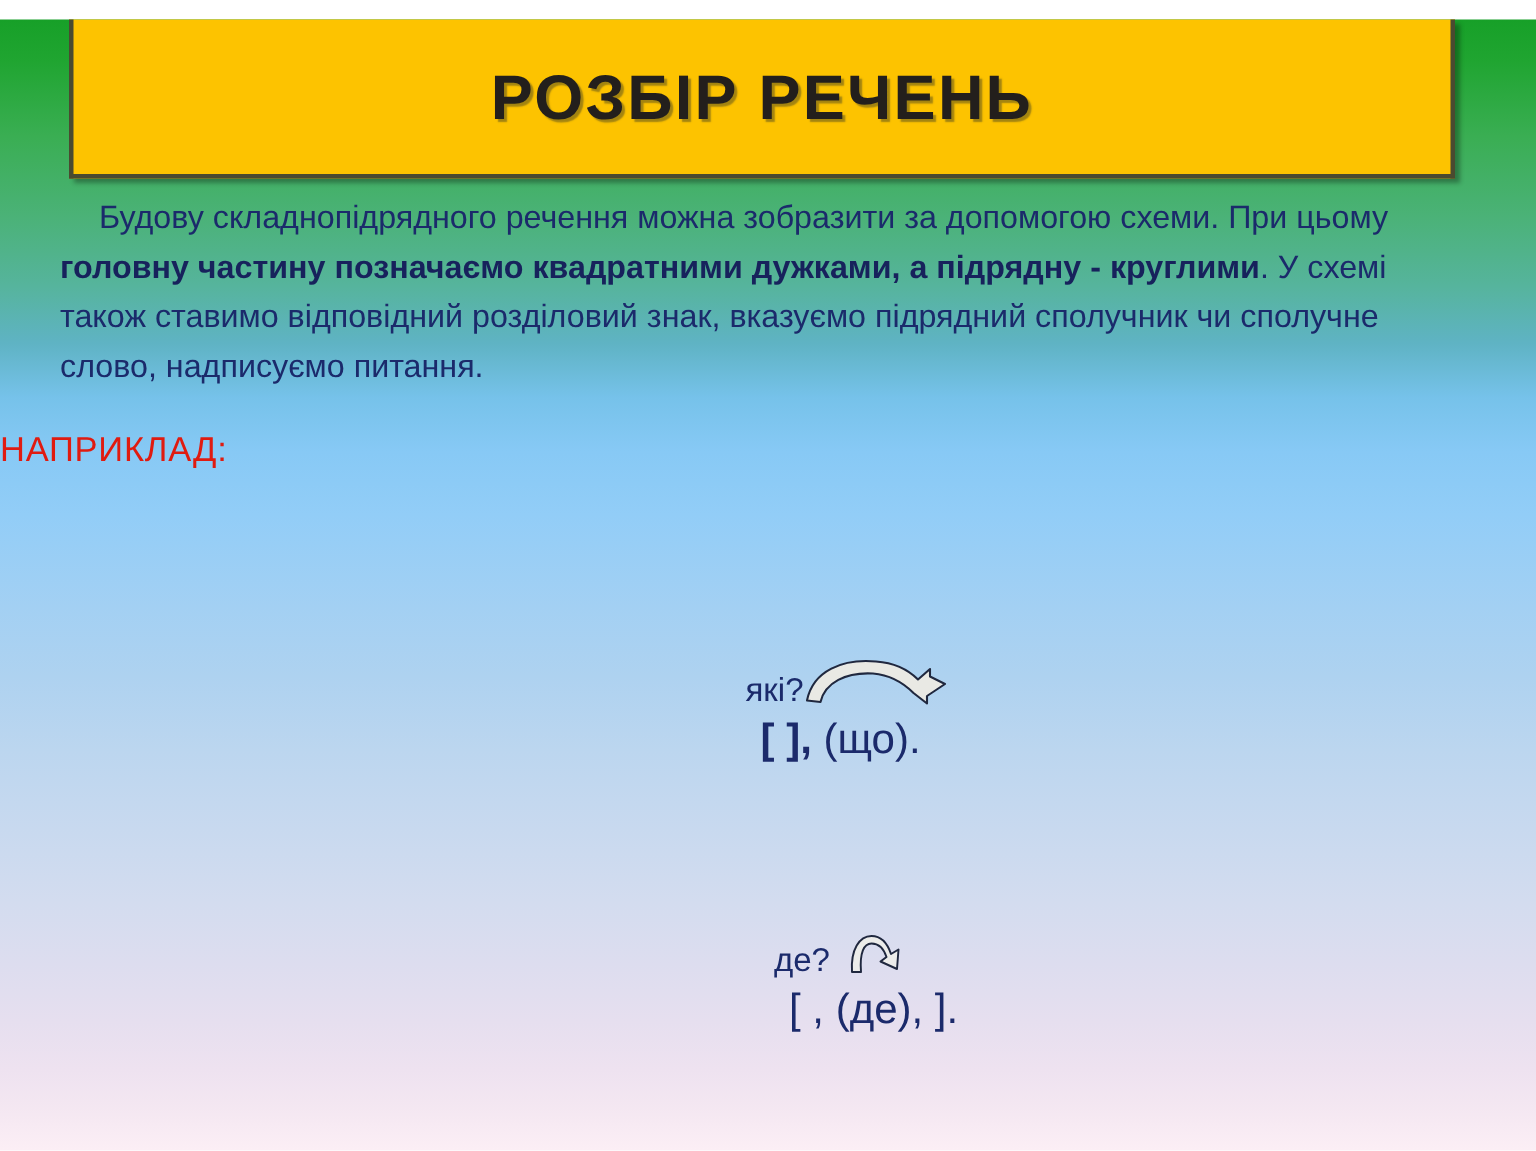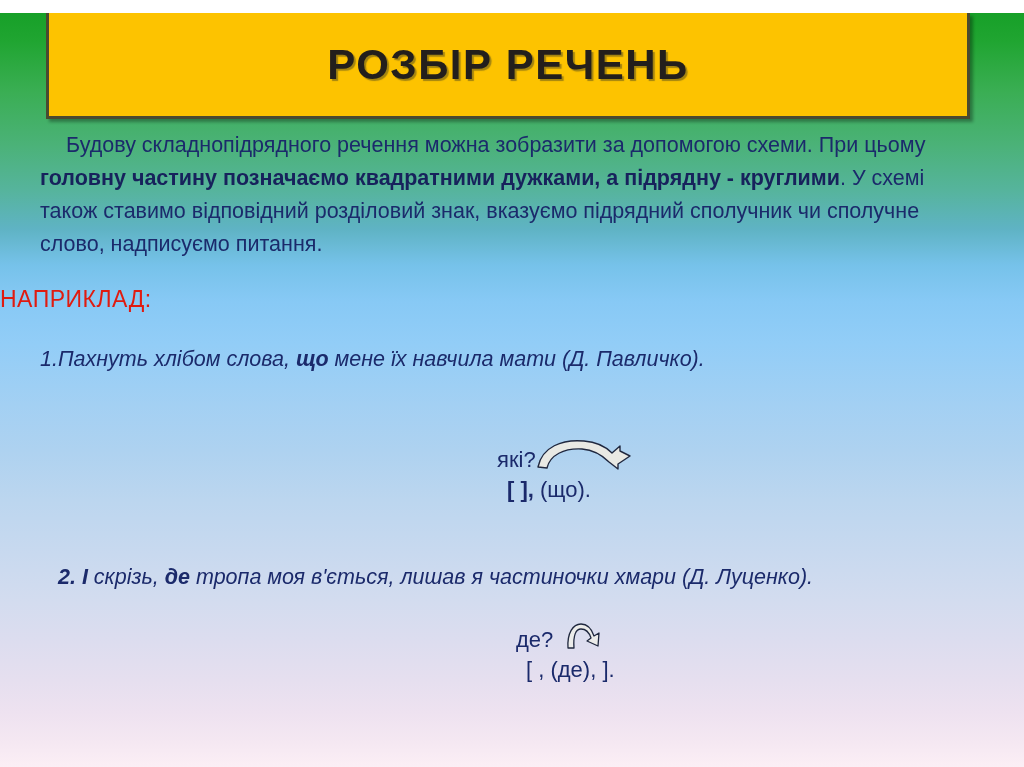--- a/index.html
+++ b/index.html
@@ -123,21 +123,21 @@
     height: 34px;
     display: flex;
     align-items: flex-end;
   }
   .scheme-question {
     font-size: 22px;
     color: #1b2a6b;
     line-height: 1;
   }
   .scheme-formula {
-    font-size: 22px;
+    font-size: 28px;
     color: #1b2a6b;
     white-space: nowrap;
     line-height: 1;
   }
   .scheme-formula b { font-weight: bold; }
 
   #scheme-1 { left: 497px; top: 424px; }
   #scheme-1 .scheme-formula { margin-left: 10px; margin-top: 8px; }
 
   #scheme-2 { left: 516px; top: 604px; }
@@ -151,35 +151,33 @@
 <div id="slide">
 
   <div id="title-bar">
     <div id="title-text">РОЗБІР РЕЧЕНЬ</div>
   </div>
 
   <div id="intro-paragraph"><span>Будову складнопідрядного речення можна зобразити за допомогою схеми. При цьому </span><b>головну частину позначаємо квадратними дужками, а підрядну - круглими</b><span>. У схемі також ставимо відповідний розділовий знак, вказуємо підрядний сполучник чи сполучне слово, надписуємо питання.</span></div>
 
   <div id="example-heading">НАПРИКЛАД:</div>
 
-  <div class="sentence" id="sentence-1"><span>1.Пахнуть хлібом слова, </span><b>що</b><span> мене їх навчила мати  (Д. Павличко).</span></div>
 
   <div class="scheme" id="scheme-1">
     <div class="scheme-question-row">
       <span class="scheme-question">які?</span>
       <span>
         <svg class="arrow-svg" width="96" height="34" viewBox="0 0 96 34" xmlns="http://www.w3.org/2000/svg">
           <path d="M2,30 C6,10 26,2 48,4 C62,5 70,10 76,16 L84,9 L84,14 L94,19 L82,27 L82,32 L73,25 C66,18 58,13 46,12 C28,11 14,18 11,31 Z" fill="#e9e9e4" stroke="#20283f" stroke-width="1.4" stroke-linejoin="round"></path>
         </svg>
       </span>
     </div>
     <div class="scheme-formula"><b>[  ],</b><span> (що).</span></div>
   </div>
 
-  <div class="sentence" id="sentence-2"><b>2. І</b><span> скрізь, </span><b>де</b><span> тропа моя в'ється, лишав я частиночки хмари  (Д. Луценко).</span></div>
 
   <div class="scheme" id="scheme-2">
     <div class="scheme-question-row">
       <span class="scheme-question">де?</span>
       <span style="margin-left:12px;">
         <svg class="arrow-svg" width="38" height="30" viewBox="0 0 38 30" xmlns="http://www.w3.org/2000/svg">
           <path d="M3,27 C2,12 8,3 16,3 C23,3 27,9 29,15 L34,12 L33,25 L22,20 L26,17 C24,11 21,8 16,8 C11,8 8,14 9,27 Z" fill="#ececea" stroke="#20283f" stroke-width="1.3" stroke-linejoin="round"></path>
         </svg>
       </span>
     </div>

